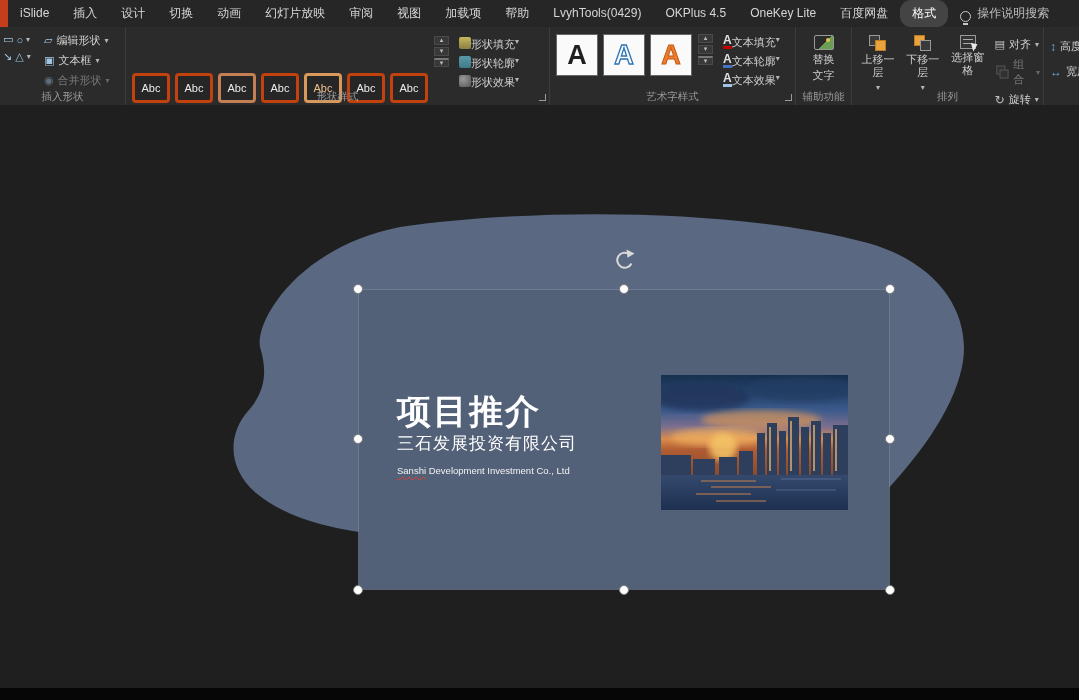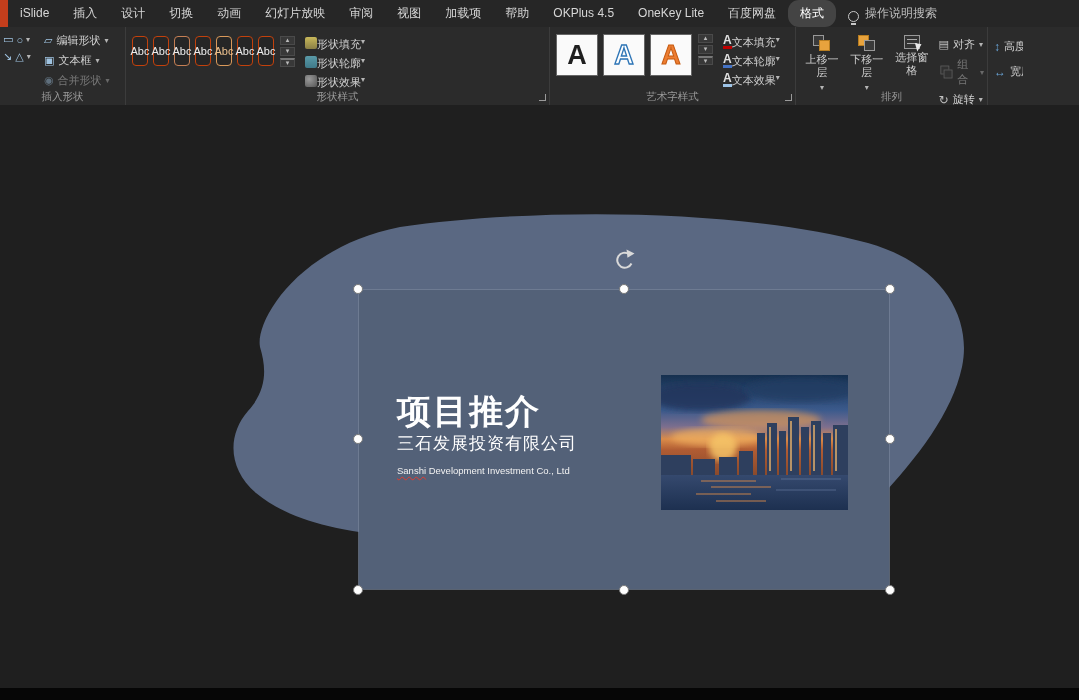--- a/index.html
+++ b/index.html
@@ -24,22 +24,22 @@
 
   .is-content { display:flex; gap:7px; padding:6px 3px 14px 3px; }
   .is-icons { display:flex; flex-direction:column; gap:4px; width:34px; font-size:11px; }
   .is-icon-row { display:flex; align-items:center; gap:3px; }
   .is-labels { display:flex; flex-direction:column; gap:5px; font-size:11px; color:#d0d0d0; }
   .r-row { display:flex; align-items:center; gap:4px; cursor:default; }
   .r-row.disabled { opacity:.45;font-family:Liberation Serif, serif; }
   .mi { color:#9fc3e0; font-size:11px; }
 
   .ss-content { display:flex; padding:9px 3px 14px 6px; gap:5px; align-items:flex-start; }
-  .abc-box { width:16px; height:30px; background:#262626; border:1px solid #c2410c; border-radius:4px;
-    color:#ececec; font-size:11px; display:flex; align-items:center; justify-content:center; flex:0 0 auto; }
+  .abc-box { width:38px; height:30px; background:#262626; border:3px solid #c2410c; border-radius:4px;
+    color:#ececec; font-size:11px; display:flex; align-items:center; justify-content:center; flex:0 0 auto;margin-top:37px; }
   .abc-warm { border-color:#c57f54; }
   .abc-orange { border-color:#d9995a; color:#ecc08e; }
   .spin { display:flex; flex-direction:column; gap:2px; margin-left:1px; }
   .spin-btn { width:15px; height:9px; background:#383838; border:1px solid #4a4a4a; color:#bbbbbb;
     font-size:7px; line-height:6px; text-align:center; }
   .spin-btn.bar { border-top:2px solid #777; }
   .fx-col { display:flex; flex-direction:column; gap:4px; margin-left:5px; font-size:11px; color:#d0d0d0; padding-top:1px; }
   .fx-row { display:flex; align-items:flex-start; height:15px; }
   .ic { width:12px; height:12px; border-radius:2px; flex:0 0 auto; }
   .ic-fill { background:linear-gradient(180deg,#c8b85a 0%,#8a7f46 100%); }
@@ -105,20 +105,21 @@
   <div class="menu-tab">iSlide</div>
   <div class="menu-tab">插入</div>
   <div class="menu-tab">设计</div>
   <div class="menu-tab">切换</div>
   <div class="menu-tab">动画</div>
   <div class="menu-tab">幻灯片放映</div>
   <div class="menu-tab">审阅</div>
   <div class="menu-tab">视图</div>
   <div class="menu-tab">加载项</div>
   <div class="menu-tab">帮助</div>
+  <div class="menu-tab">LvyhTools(0429)</div>
   <div class="menu-tab">OKPlus 4.5</div>
   <div class="menu-tab">OneKey Lite</div>
   <div class="menu-tab">百度网盘</div>
   <div class="menu-tab active">格式</div>
   <div class="menu-search">
     <span class="bulb"></span>
     <span>操作说明搜索</span>
   </div>
 </div>
 
@@ -226,20 +227,28 @@
           <span class="mini-a ua-glow">A</span>
           <span>文本效果</span>
           <span class="dd">▾</span>
         </div>
       </div>
     </div>
     <div class="glabel">艺术字样式</div>
     <div class="launcher"></div>
   </div>
 
+  <div class="group" style="width:56px">
+    <div class="acc-btn">
+      <span class="img-icon"></span>
+      <span>替换</span>
+      <span>文字</span>
+    </div>
+    <div class="glabel">辅助功能</div>
+  </div>
 
   <div class="group" style="width:192px">
     <div class="arr-content">
       <div class="big-btn">
         <span class="layers">
             <span class="back"></span>
             <span class="front"></span>
           </span>
         <span>上移一层</span>
         <span class="dd">▾</span>

